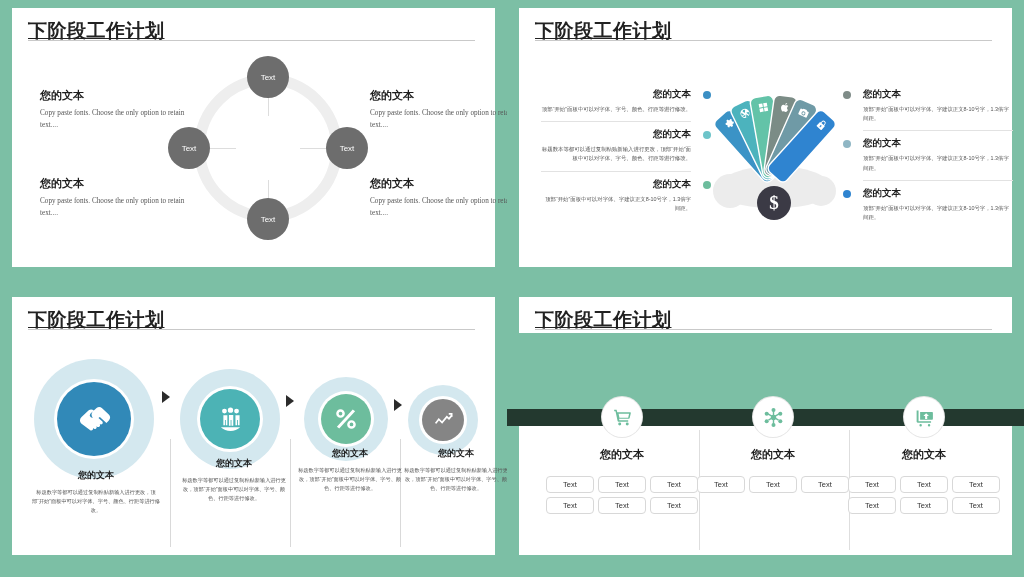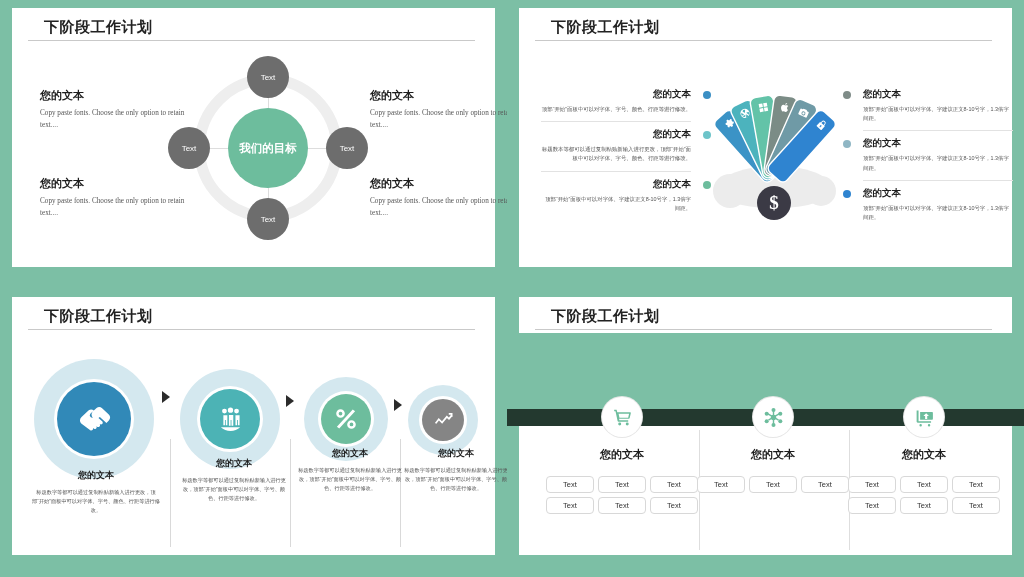--- a/index.html
+++ b/index.html
@@ -22,25 +22,26 @@
     overflow: hidden;
   }
   .slide-inner {
     position: absolute;
     left: 12px; right: 12px; top: 8px; bottom: 22px;
     background: #ffffff;
   }
   
   .s-title {
     position: absolute;
-    left: 32px; top: 10px;
-    font-size: 15px;
+    left: 16px; top: 10px;
+    font-size: 19px;
     font-weight: bold;
     color: #222222;
     letter-spacing: .5px;
+    text-decoration: underline;
   }
   .s-rule {
     position: absolute;
     left: 16px; right: 20px; top: 32px;
     height: 1px;
     background: #c9c9c9;
   }
 
   
   .s1-hub { position:absolute; left:168px; top:52px; width:176px; height:176px; }
@@ -187,21 +188,20 @@
         <h4>您的文本</h4>
         <p>Copy paste fonts. Choose the only option to retain text....</p>
       </div>
 
       <div class="s1-hub">
         <div class="s1-ring"></div>
         <div class="s1-spoke v" style="top:14px;height:42px;"></div>
         <div class="s1-spoke v" style="top:120px;height:42px;"></div>
         <div class="s1-spoke h" style="left:14px;width:42px;"></div>
         <div class="s1-spoke h" style="left:120px;width:42px;"></div>
-        <div class="s1-core">我们的目标</div>
         <div class="s1-sat top">Text</div>
         <div class="s1-sat right">Text</div>
         <div class="s1-sat bottom">Text</div>
         <div class="s1-sat left">Text</div>
       </div>
     </div>
   </div>
 
   <div class="slide">
     <div class="slide-inner">

